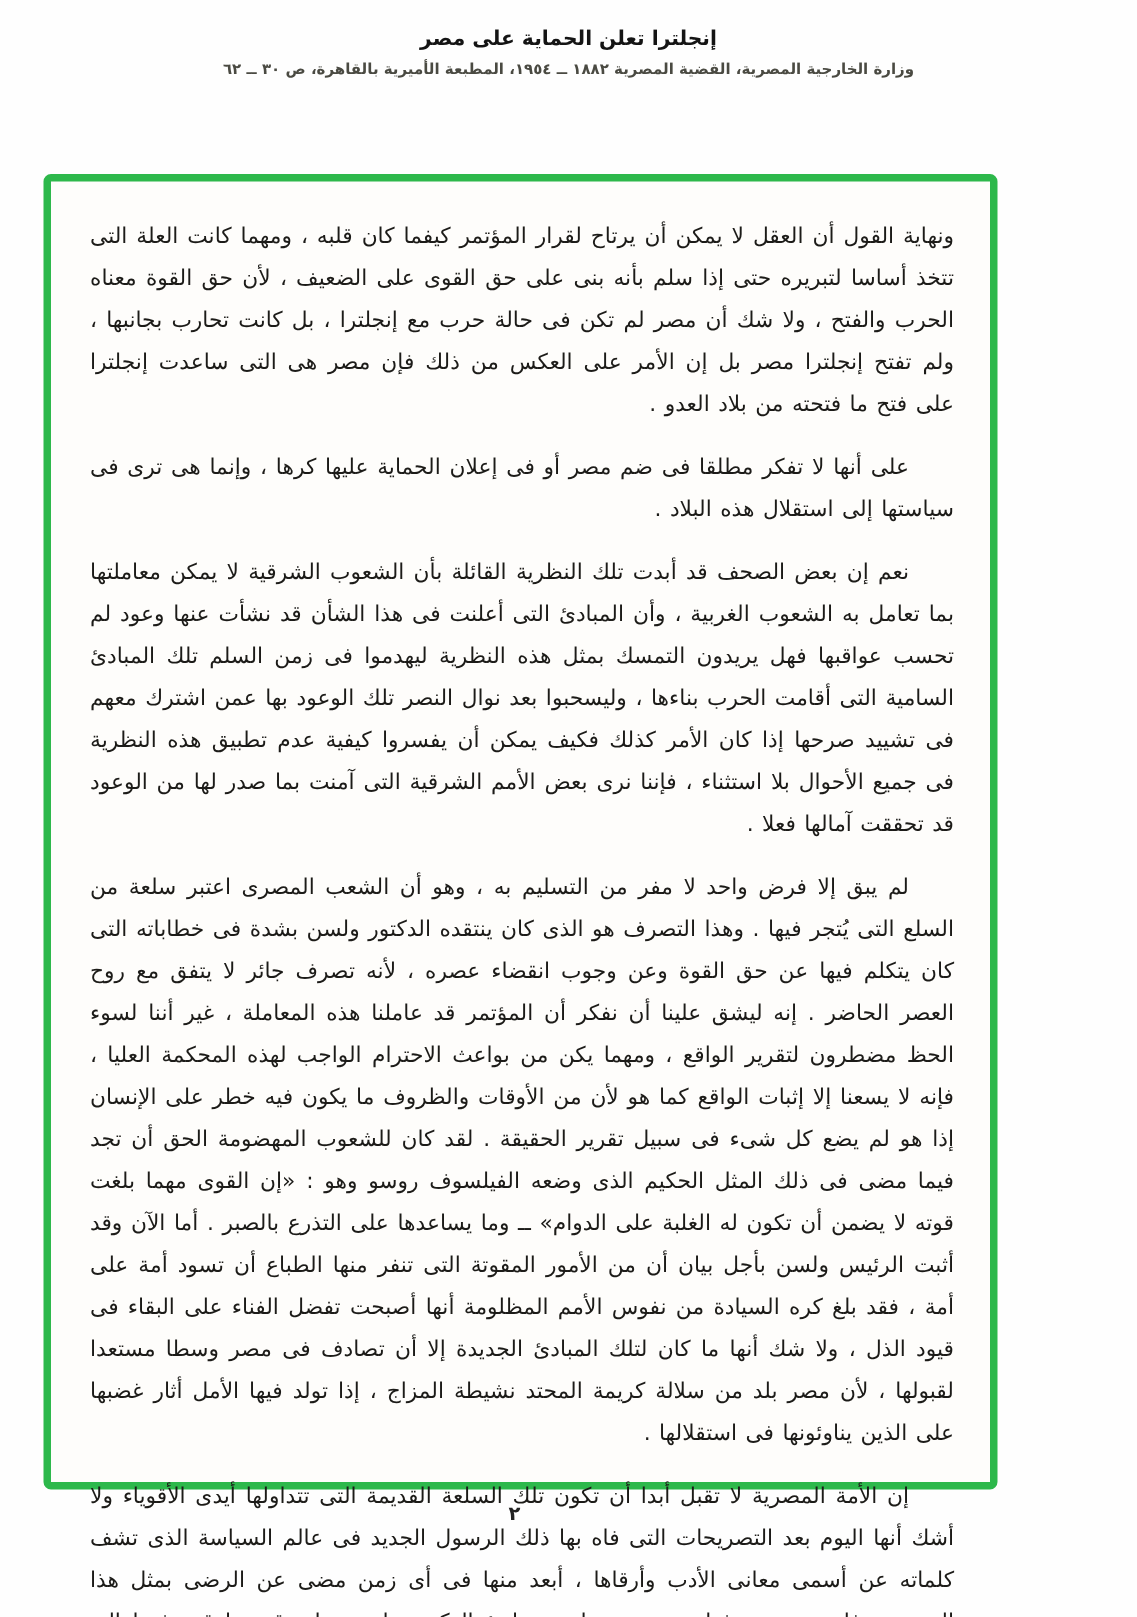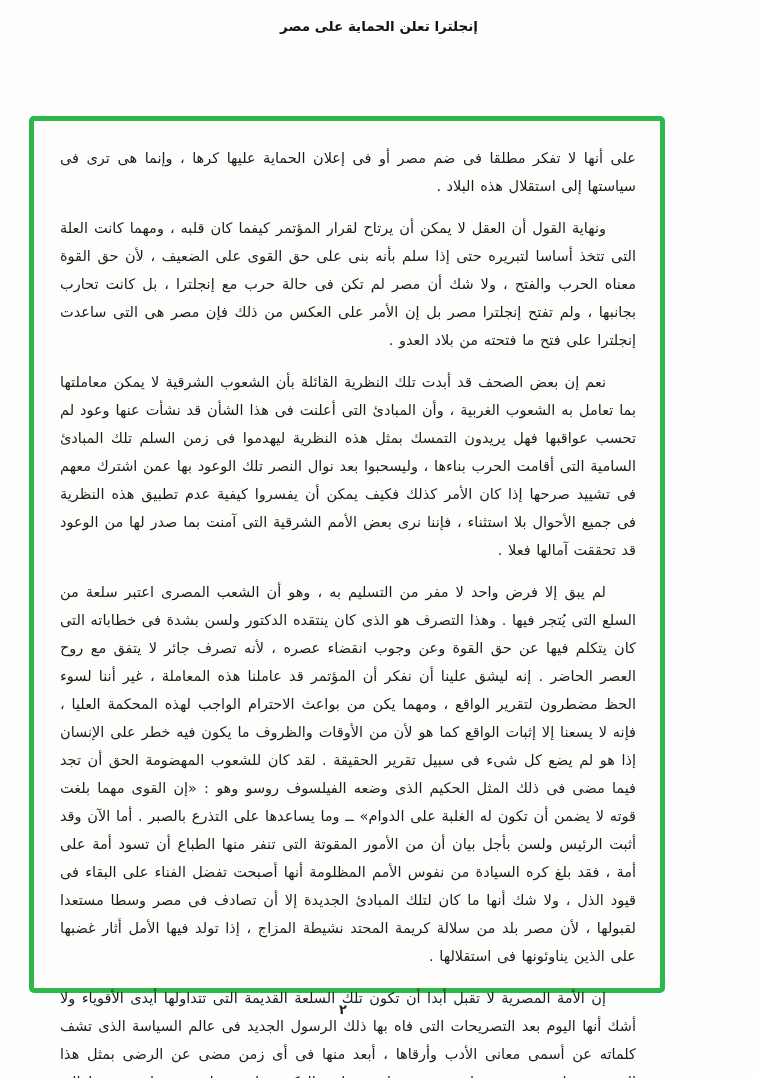--- a/index.html
+++ b/index.html
@@ -79,26 +79,27 @@
     color: #222;
   }
 </style>
 </head>
 <body>
 
 <div class="page">
 
   <div class="header">
     <div class="h-line1">إنجلترا تعلن الحماية على مصر</div>
+    <div class="h-line3">وزارة الخارجية المصرية، القضية المصرية ١٨٨٢ ــ ١٩٥٤، المطبعة الأميرية بالقاهرة، ص ٣٠ ــ ٦٢</div>
   </div>
 
   <div class="document-frame" style="border-color: rgb(45, 184, 75);">
     <div class="document-body" style="color: rgb(28, 27, 24);">
+      <p>ونهاية القول أن العقل لا يمكن أن يرتاح لقرار المؤتمر كيفما كان قلبه ، ومهما كانت العلة التى تتخذ أساسا لتبريره حتى إذا سلم بأنه بنى على حق القوى على الضعيف ، لأن حق القوة معناه الحرب والفتح ، ولا شك أن مصر لم تكن فى حالة حرب مع إنجلترا ، بل كانت تحارب بجانبها ، ولم تفتح إنجلترا مصر بل إن الأمر على العكس من ذلك فإن مصر هى التى ساعدت إنجلترا على فتح ما فتحته من بلاد العدو .</p>
       <p>على أنها لا تفكر مطلقا فى ضم مصر أو فى إعلان الحماية عليها كرها ، وإنما هى ترى فى سياستها إلى استقلال هذه البلاد .</p>
-      <p>ونهاية القول أن العقل لا يمكن أن يرتاح لقرار المؤتمر كيفما كان قلبه ، ومهما كانت العلة التى تتخذ أساسا لتبريره حتى إذا سلم بأنه بنى على حق القوى على الضعيف ، لأن حق القوة معناه الحرب والفتح ، ولا شك أن مصر لم تكن فى حالة حرب مع إنجلترا ، بل كانت تحارب بجانبها ، ولم تفتح إنجلترا مصر بل إن الأمر على العكس من ذلك فإن مصر هى التى ساعدت إنجلترا على فتح ما فتحته من بلاد العدو .</p>
       <p>نعم إن بعض الصحف قد أبدت تلك النظرية القائلة بأن الشعوب الشرقية لا يمكن معاملتها بما تعامل به الشعوب الغربية ، وأن المبادئ التى أعلنت فى هذا الشأن قد نشأت عنها وعود لم تحسب عواقبها فهل يريدون التمسك بمثل هذه النظرية ليهدموا فى زمن السلم تلك المبادئ السامية التى أقامت الحرب بناءها ، وليسحبوا بعد نوال النصر تلك الوعود بها عمن اشترك معهم فى تشييد صرحها إذا كان الأمر كذلك فكيف يمكن أن يفسروا كيفية عدم تطبيق هذه النظرية فى جميع الأحوال بلا استثناء ، فإننا نرى بعض الأمم الشرقية التى آمنت بما صدر لها من الوعود قد تحققت آمالها فعلا .</p>
       <p>لم يبق إلا فرض واحد لا مفر من التسليم به ، وهو أن الشعب المصرى اعتبر سلعة من السلع التى يُتجر فيها . وهذا التصرف هو الذى كان ينتقده الدكتور ولسن بشدة فى خطاباته التى كان يتكلم فيها عن حق القوة وعن وجوب انقضاء عصره ، لأنه تصرف جائر لا يتفق مع روح العصر الحاضر . إنه ليشق علينا أن نفكر أن المؤتمر قد عاملنا هذه المعاملة ، غير أننا لسوء الحظ مضطرون لتقرير الواقع ، ومهما يكن من بواعث الاحترام الواجب لهذه المحكمة العليا ، فإنه لا يسعنا إلا إثبات الواقع كما هو لأن من الأوقات والظروف ما يكون فيه خطر على الإنسان إذا هو لم يضع كل شىء فى سبيل تقرير الحقيقة . لقد كان للشعوب المهضومة الحق أن تجد فيما مضى فى ذلك المثل الحكيم الذى وضعه الفيلسوف روسو وهو : «إن القوى مهما بلغت قوته لا يضمن أن تكون له الغلبة على الدوام» ــ وما يساعدها على التذرع بالصبر . أما الآن وقد أثبت الرئيس ولسن بأجل بيان أن من الأمور المقوتة التى تنفر منها الطباع أن تسود أمة على أمة ، فقد بلغ كره السيادة من نفوس الأمم المظلومة أنها أصبحت تفضل الفناء على البقاء فى قيود الذل ، ولا شك أنها ما كان لتلك المبادئ الجديدة إلا أن تصادف فى مصر وسطا مستعدا لقبولها ، لأن مصر بلد من سلالة كريمة المحتد نشيطة المزاج ، إذا تولد فيها الأمل أثار غضبها على الذين يناوئونها فى استقلالها .</p>
       <p>إن الأمة المصرية لا تقبل أبدا أن تكون تلك السلعة القديمة التى تتداولها أيدى الأقوياء ولا أشك أنها اليوم بعد التصريحات التى فاه بها ذلك الرسول الجديد فى عالم السياسة الذى تشف كلماته عن أسمى معانى الأدب وأرقاها ، أبعد منها فى أى زمن مضى عن الرضى بمثل هذا المصير ، فإن مجرد خوفها من عدم تطبيق مبادئ الدكتور ولسن على قضيتها قد دفعها إلى تعريض صدور</p>
     </div>
   </div>
 
   <div class="footer">٢</div>
 
 </div>
 

